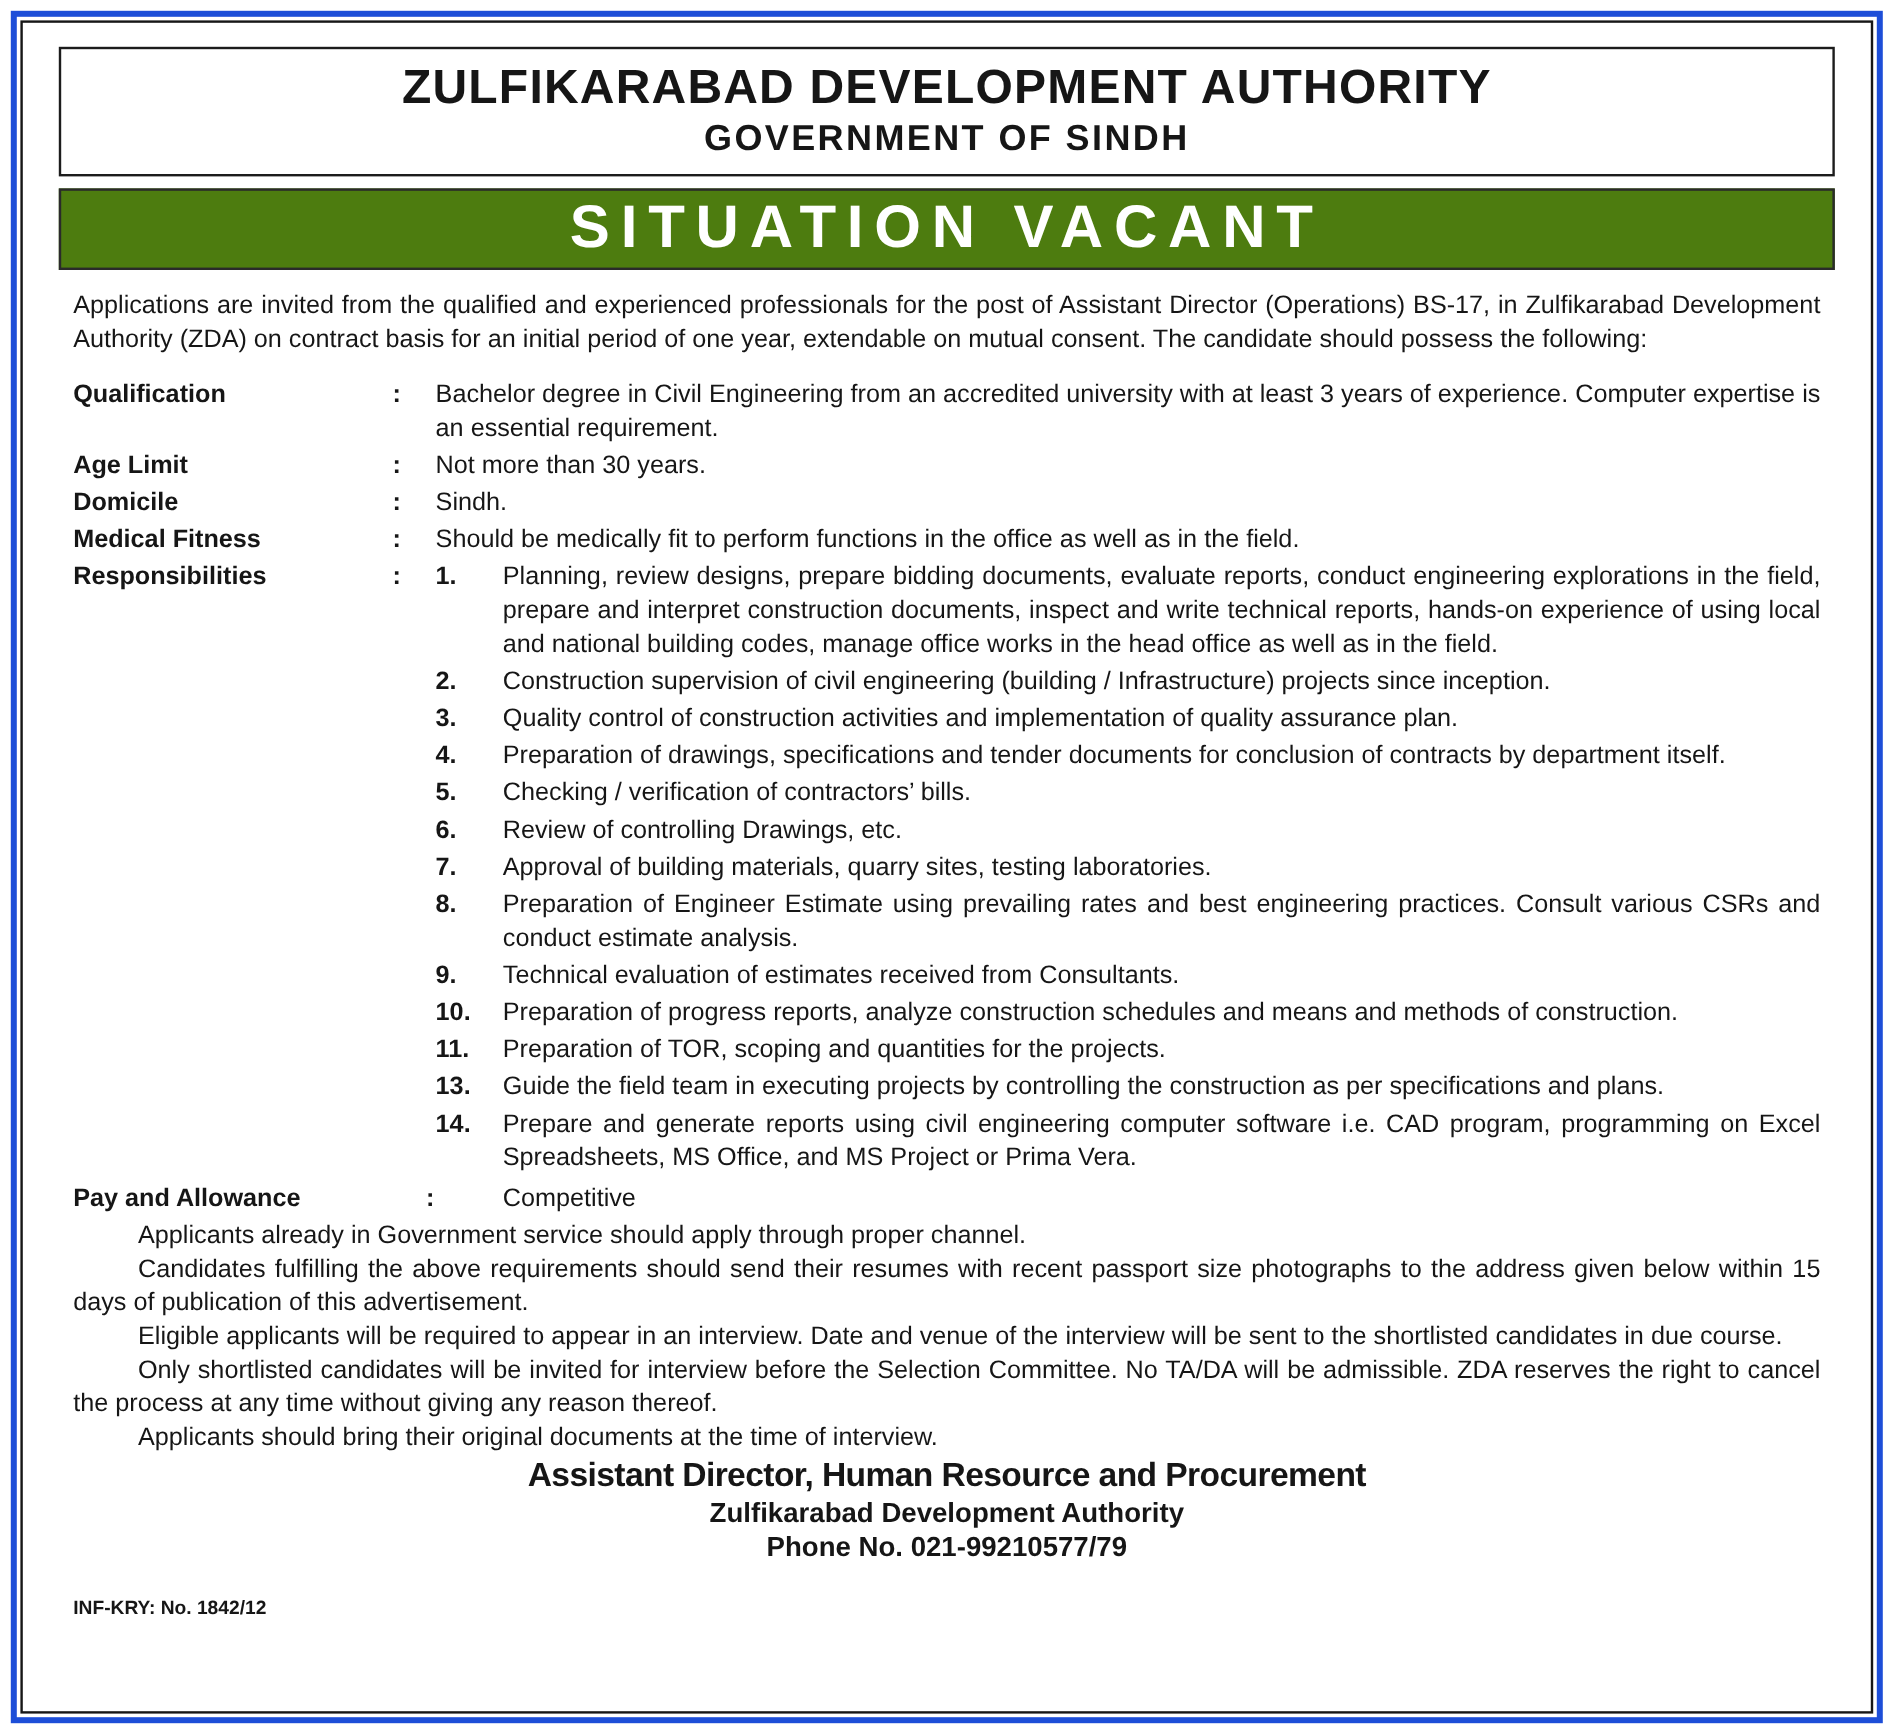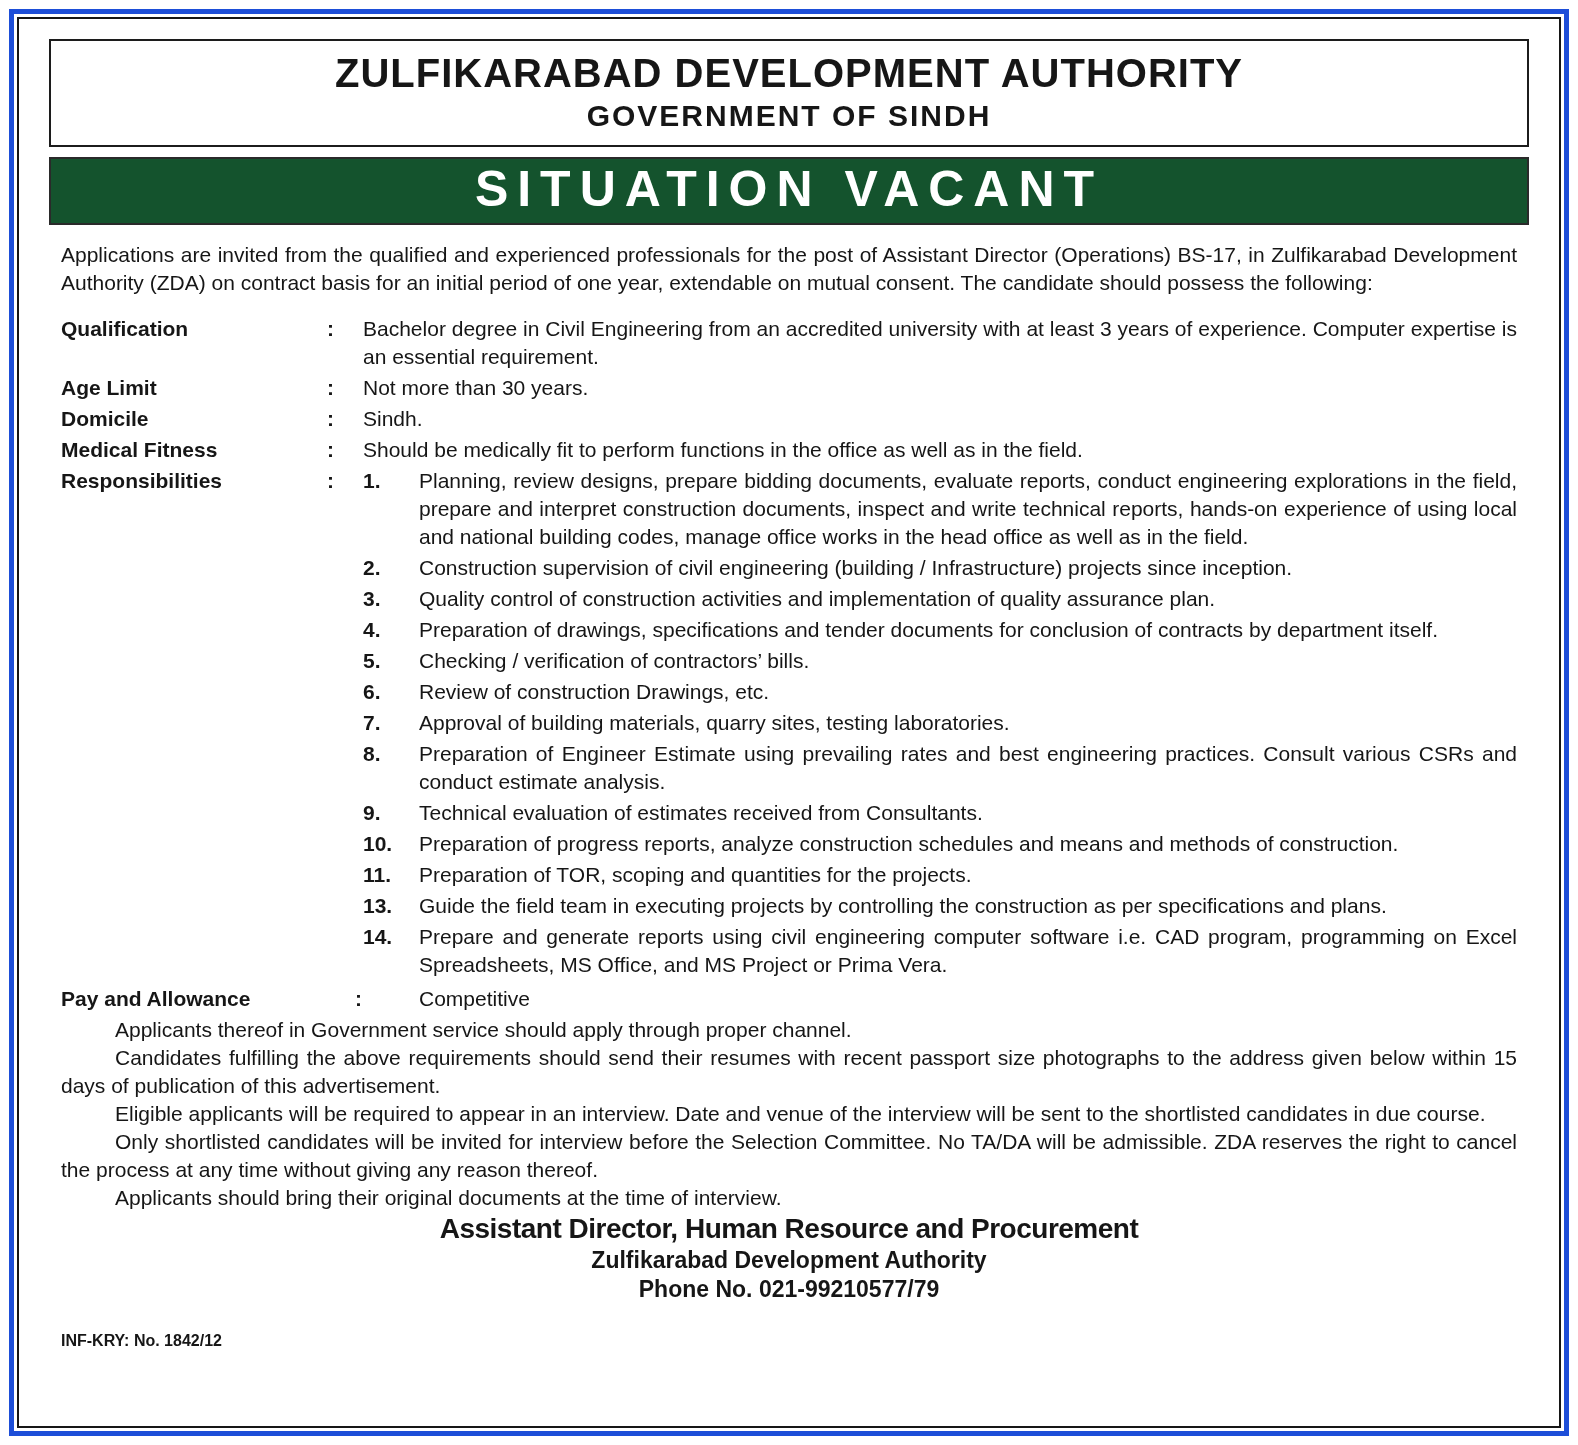--- a/index.html
+++ b/index.html
@@ -44,21 +44,21 @@
   }
   .org-subtitle {
     font-size: 30px;
     font-weight: 800;
     letter-spacing: 2px;
     margin-top: 4px;
   }
 
   
   .banner {
-    background: #14532d;
+    background: #4d7c0f;
     color: #ffffff;
     border: 2px solid #2a2a2a;
     text-align: center;
     font-size: 50px;
     font-weight: 800;
     letter-spacing: 9px;
     line-height: 1.1;
     padding: 3px 0 6px 0;
     margin: 0 2px 16px 2px;
   }
@@ -187,21 +187,21 @@
             <div class="resp-item">
               <span class="num">4.</span>
               <span class="itext">Preparation of drawings, specifications and tender documents for conclusion of contracts by department itself.</span>
             </div>
             <div class="resp-item">
               <span class="num">5.</span>
               <span class="itext">Checking / verification of contractors’ bills.</span>
             </div>
             <div class="resp-item">
               <span class="num">6.</span>
-              <span class="itext">Review of construction Drawings, etc.</span>
+              <span class="itext">Review of controlling Drawings, etc.</span>
             </div>
             <div class="resp-item">
               <span class="num">7.</span>
               <span class="itext">Approval of building materials, quarry sites, testing laboratories.</span>
             </div>
             <div class="resp-item">
               <span class="num">8.</span>
               <span class="itext">Preparation of Engineer Estimate using prevailing rates and best engineering practices. Consult various CSRs and conduct estimate analysis.</span>
             </div>
             <div class="resp-item">
@@ -226,21 +226,21 @@
             </div>
           </div>
         </div>
 
         <div class="field-row pay-row">
           <span class="flabel">Pay and Allowance</span>
           <span class="fcolon">:</span>
           <span class="fvalue">Competitive</span>
         </div>
 
-        <p class="para">Applicants thereof in Government service should apply through proper channel.</p>
+        <p class="para">Applicants already in Government service should apply through proper channel.</p>
         <p class="para">Candidates fulfilling the above requirements should send their resumes with recent passport size photographs to the address given below within 15 days of publication of this advertisement.</p>
         <p class="para">Eligible applicants will be required to appear in an interview. Date and venue of the interview will be sent to the shortlisted candidates in due course.</p>
         <p class="para">Only shortlisted candidates will be invited for interview before the Selection Committee. No TA/DA will be admissible. ZDA reserves the right to cancel the process at any time without giving any reason thereof.</p>
         <p class="para">Applicants should bring their original documents at the time of interview.</p>
 
         <div class="signature">
           <div class="sig-line1">Assistant Director, Human Resource and Procurement</div>
           <div class="sig-line">Zulfikarabad Development Authority</div>
           <div class="sig-line">Phone No. 021-99210577/79</div>
         </div>

